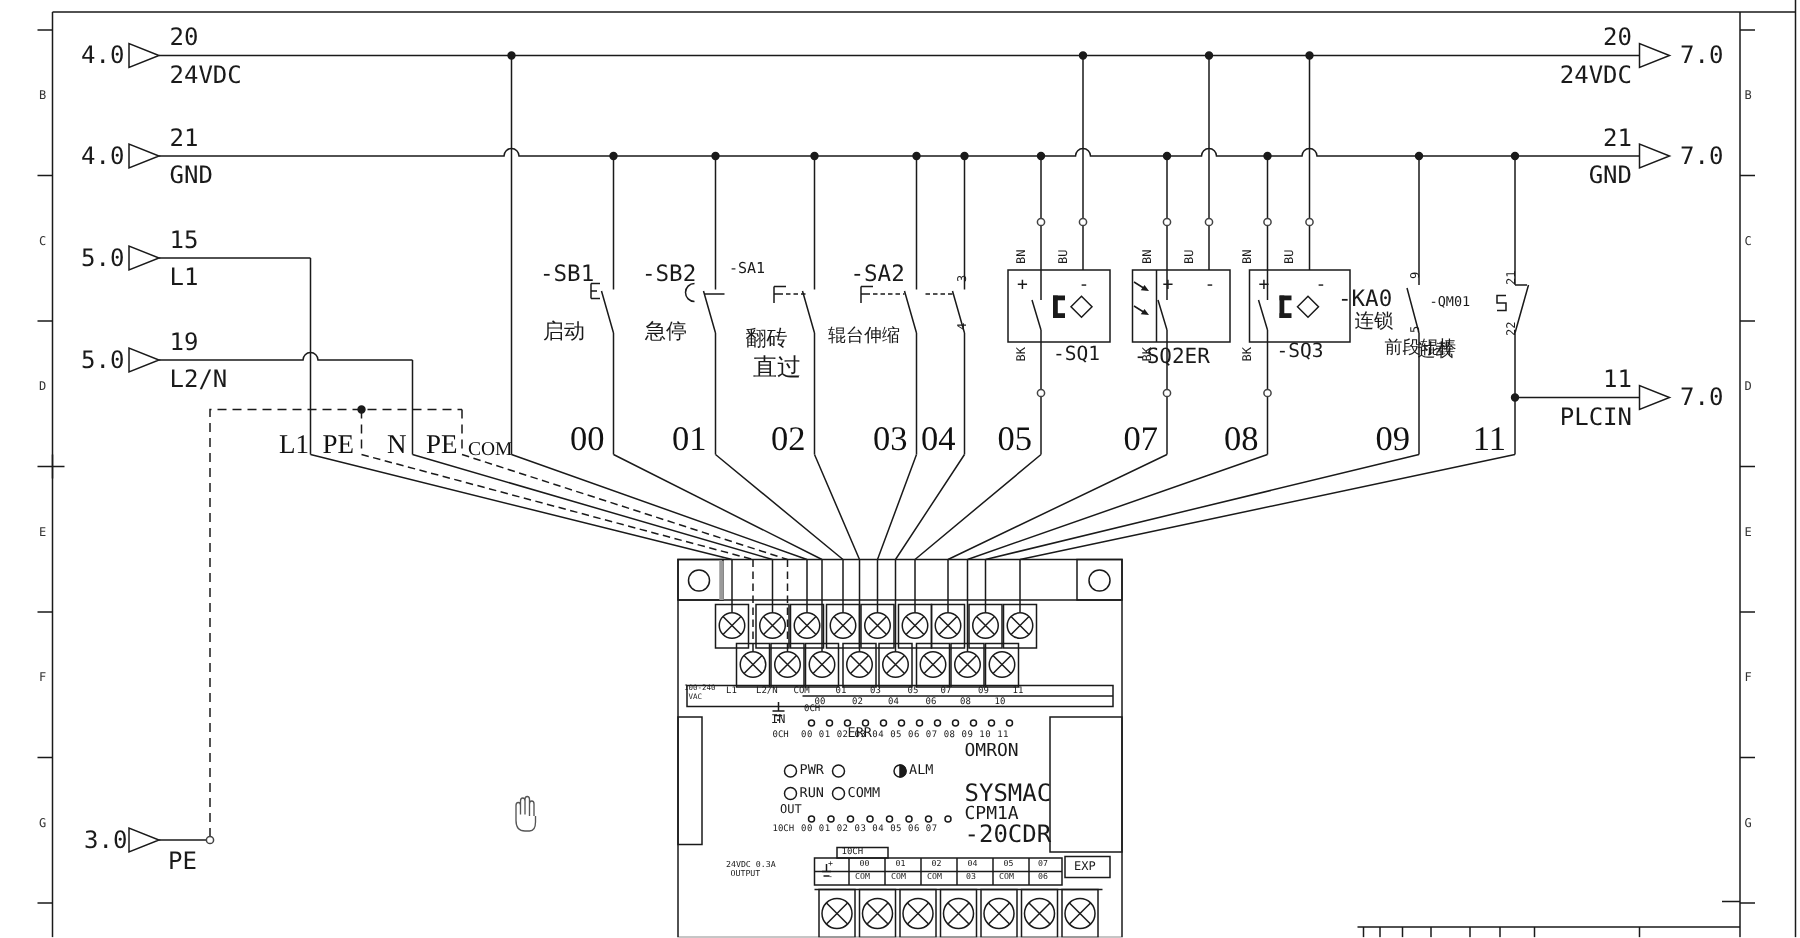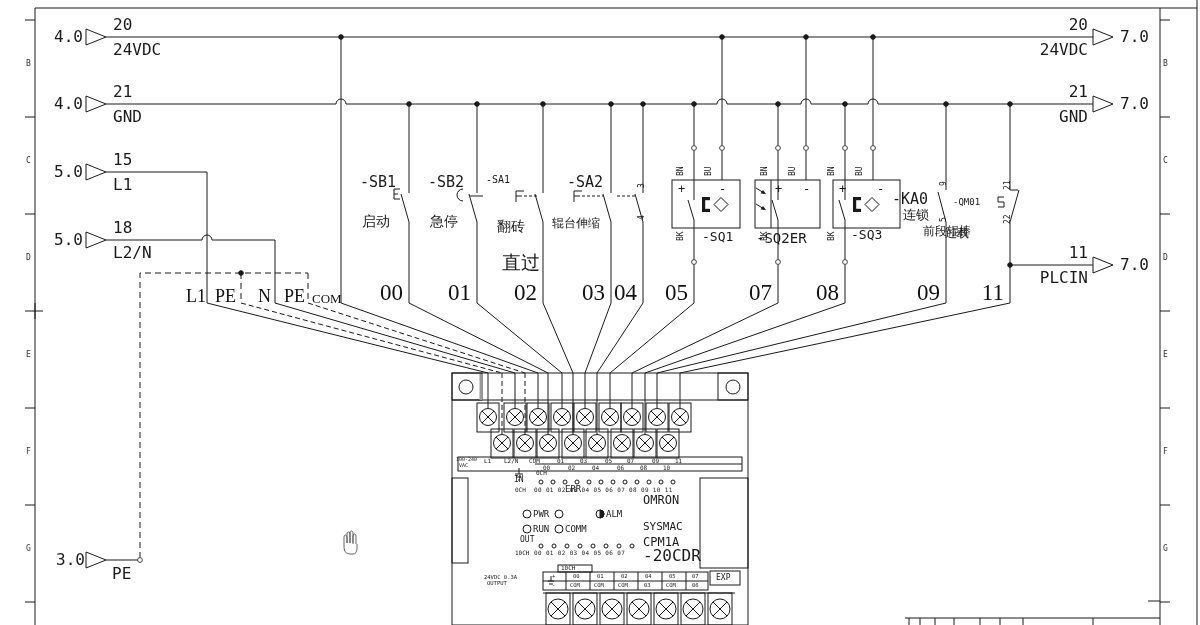--- a/index.html
+++ b/index.html
@@ -270,21 +270,21 @@
 <span class="t" style="left:54px;top:29px;font-size:16px">4.0</span>
 <span class="t" style="left:113px;top:17px;font-size:16px">20</span>
 <span class="t" style="left:113px;top:42px;font-size:16px">24VDC</span>
 <span class="t" style="left:54px;top:96px;font-size:16px">4.0</span>
 <span class="t" style="left:113px;top:84px;font-size:16px">21</span>
 <span class="t" style="left:113px;top:109px;font-size:16px">GND</span>
 <span class="t" style="left:54px;top:164px;font-size:16px">5.0</span>
 <span class="t" style="left:113px;top:152px;font-size:16px">15</span>
 <span class="t" style="left:113px;top:177px;font-size:16px">L1</span>
 <span class="t" style="left:54px;top:232px;font-size:16px">5.0</span>
-<span class="t" style="left:113px;top:220px;font-size:16px">18</span>
+<span class="t" style="left:113px;top:220px;font-size:16px">19</span>
 <span class="t" style="left:113px;top:245px;font-size:16px">L2/N</span>
 <span class="t" style="left:56px;top:552px;font-size:16px">3.0</span>
 <span class="t" style="left:112px;top:566px;font-size:16px">PE</span>
 
 <span class="t ra" style="left:1030px;top:17px;width:58px;font-size:16px">20</span>
 <span class="t ra" style="left:1030px;top:42px;width:58px;font-size:16px">24VDC</span>
 <span class="t" style="left:1120px;top:29px;font-size:16px">7.0</span>
 <span class="t ra" style="left:1030px;top:84px;width:58px;font-size:16px">21</span>
 <span class="t ra" style="left:1030px;top:109px;width:58px;font-size:16px">GND</span>
 <span class="t" style="left:1120px;top:96px;font-size:16px">7.0</span>
@@ -304,21 +304,21 @@
 <span class="t z" style="left:1163px;top:351px">E</span>
 <span class="t z" style="left:1163px;top:448px">F</span>
 <span class="t z" style="left:1163px;top:545px">G</span>
 
 <span class="t" style="left:360px;top:175px;font-size:15px">-SB1</span>
 <span class="cn" style="left:362px;top:214px;font-size:14px">启动</span>
 <span class="t" style="left:428px;top:175px;font-size:15px">-SB2</span>
 <span class="cn" style="left:430px;top:214px;font-size:14px">急停</span>
 <span class="t" style="left:486px;top:175px;font-size:10px">-SA1</span>
 <span class="cn" style="left:497px;top:219px;font-size:14px">翻砖</span>
-<span class="cn" style="left:502px;top:253px;font-size:19px">直过</span>
+<span class="cn" style="left:502px;top:237px;font-size:16px">直过</span>
 <span class="t" style="left:567px;top:175px;font-size:15px">-SA2</span>
 <span class="cn" style="left:552px;top:217px;font-size:12px">辊台伸缩</span>
 <span class="t rv" style="left:646px;top:180px;font-size:8px">3</span>
 <span class="t rv" style="left:646px;top:212px;font-size:8px">4</span>
 <span class="t" style="left:702px;top:230px;font-size:13px">-SQ1</span>
 <span class="t" style="left:756px;top:231px;font-size:14px">-SQ2ER</span>
 <span class="t" style="left:851px;top:228px;font-size:13px">-SQ3</span>
 <span class="t" style="left:892px;top:192px;font-size:15px">-KA0</span>
 <span class="cn" style="left:903px;top:208px;font-size:13px">连锁</span>
 <span class="t rv" style="left:948px;top:178px;font-size:8px">9</span>
@@ -385,21 +385,21 @@
 <span class="t" style="left:534px;top:487px;font-size:6px;letter-spacing:0.35px">00 01 02 03 04 05 06 07 08 09 10 11</span>
 <span class="t" style="left:533px;top:510px;font-size:9px">PWR</span>
 <span class="t" style="left:565px;top:485px;font-size:9px">ERR</span>
 <span class="t" style="left:606px;top:510px;font-size:9px">ALM</span>
 <span class="t" style="left:533px;top:525px;font-size:9px">RUN</span>
 <span class="t" style="left:565px;top:525px;font-size:9px">COMM</span>
 <span class="t" style="left:520px;top:536px;font-size:8px">OUT</span>
 <span class="t" style="left:515px;top:550px;font-size:6px">10CH</span>
 <span class="t" style="left:534px;top:550px;font-size:6px;letter-spacing:0.35px">00 01 02 03 04 05 06 07</span>
 <span class="t" style="left:643px;top:494px;font-size:12px">OMRON</span>
-<span class="t" style="left:643px;top:521px;font-size:11px">SYSMAC</span>
+<span class="t" style="left:643px;top:521px;font-size:16px">SYSMAC</span>
 <span class="t" style="left:643px;top:536px;font-size:12px">CPM1A</span>
 <span class="t" style="left:643px;top:548px;font-size:16px">-20CDR</span>
 <span class="t" style="left:484px;top:575px;font-size:5.5px">24VDC 0.3A</span>
 <span class="t" style="left:487px;top:581px;font-size:5.5px">OUTPUT</span>
 <span class="t" style="left:561px;top:565px;font-size:6px">10CH</span>
 <span class="t" style="left:552px;top:573.5px;font-size:5.5px">+</span>
 <span class="t" style="left:573px;top:573.5px;font-size:5.5px">00</span>
 <span class="t" style="left:597px;top:573.5px;font-size:5.5px">01</span>
 <span class="t" style="left:621px;top:573.5px;font-size:5.5px">02</span>
 <span class="t" style="left:645px;top:573.5px;font-size:5.5px">04</span>

